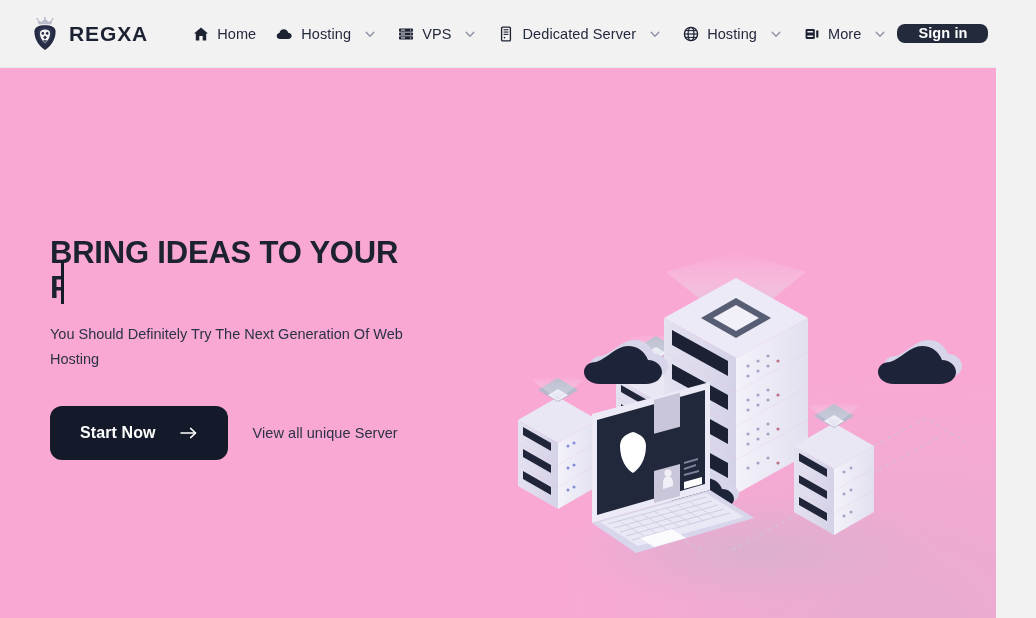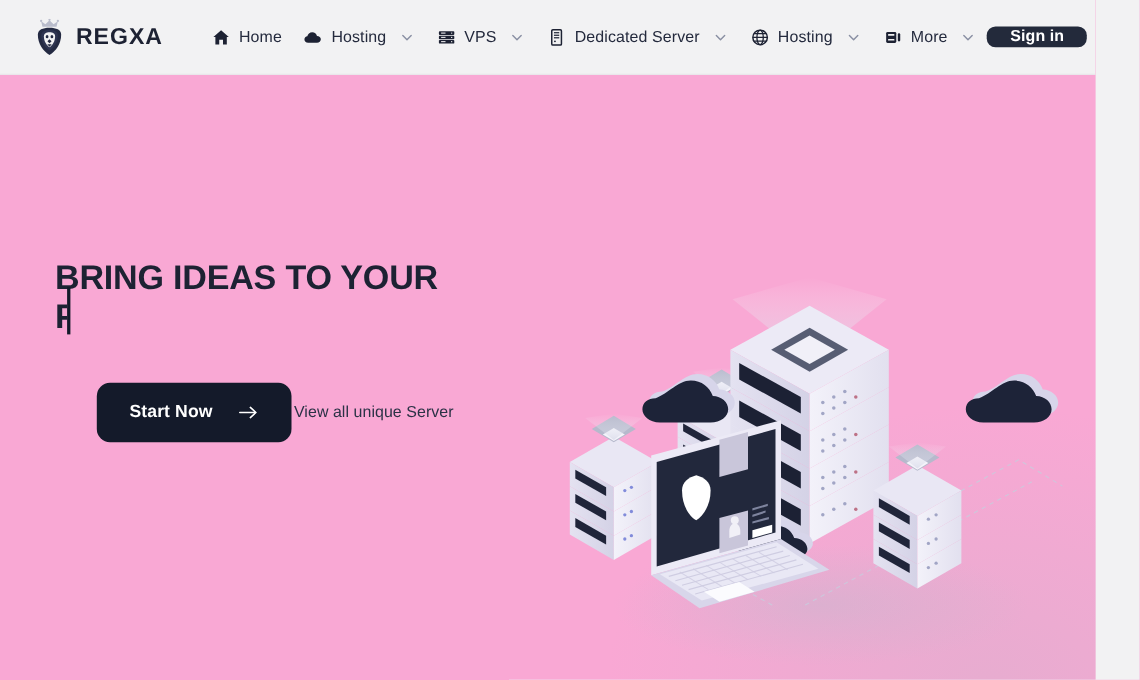--- a/index.html
+++ b/index.html
@@ -194,22 +194,21 @@
     line-height: 1.72;
     color: #2b3246;
     font-weight: 400;
     max-width: 372px;
   }
 
   .hero-actions {
     margin-top: 34px;
     display: flex;
     align-items: center;
-    gap: 2px;
-    justify-content: center;
+    gap: 25px;
   }
 
   .cta-btn {
     display: inline-flex;
     align-items: center;
     gap: 24px;
     background: #141a2a;
     color: #ffffff;
     border: none;
     border-radius: 12px;
@@ -393,20 +392,21 @@
   <section class="hero">
 
     <div class="hero-copy">
       <h1 class="hero-title">
         <span>BRING IDEAS TO YOUR</span>
         <span class="typed-line">
           <span class="typed-text">PERFECT</span><span class="type-caret"></span>
         </span>
       </h1>
 
+      <p class="hero-sub">You Should Definitely Try The Next Generation Of Web Hosting</p>
 
       <div class="hero-actions">
         <button class="cta-btn">
           <span>Start Now</span>
           <span class="cta-arrow">
             <svg viewBox="0 0 18 14" width="18" height="14" aria-hidden="true">
               <line x1="1" y1="7" x2="15.2" y2="7" stroke="#ffffff" stroke-width="1.5" stroke-linecap="round"></line>
               <path d="M10.6 2.4 L15.6 7 L10.6 11.6" fill="none" stroke="#ffffff" stroke-width="1.5" stroke-linecap="round" stroke-linejoin="round"></path>
             </svg>
           </span>

